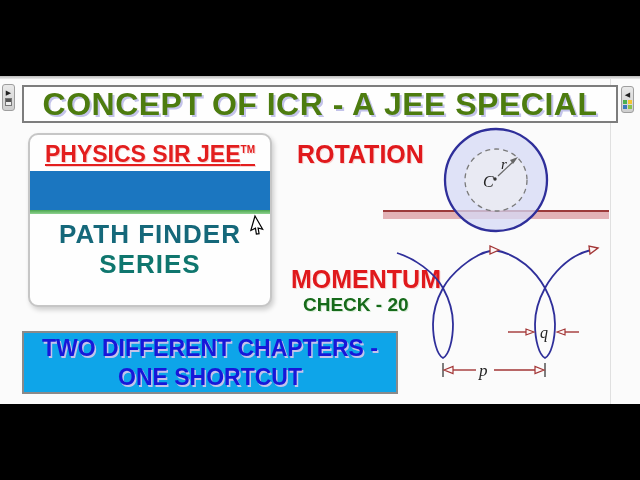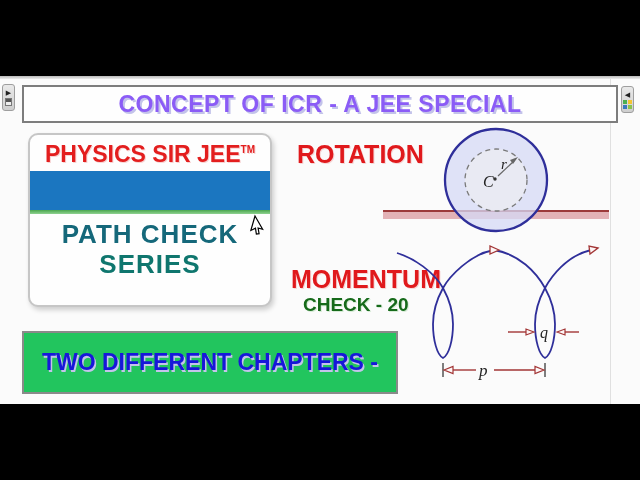--- a/index.html
+++ b/index.html
@@ -10,62 +10,62 @@
   #topbar{top:0;height:76px;}
   #botbar{top:404px;height:76px;}
   #topedge{top:76px;left:0;width:640px;height:3px;
            background:linear-gradient(#b9b9b9,#ececec);}
   #rightedge{top:79px;left:610px;width:1px;height:325px;background:#e0e0e0;}
 
   
   #titlebox{left:22px;top:85px;width:596px;height:38px;background:#fefefe;
             border:2px solid #7d7d7d;box-sizing:border-box;
             display:flex;align-items:center;justify-content:center;}
-  #titlebox span{font-weight:bold;font-size:23px;letter-spacing:.5px;color:#8b5cf6;
+  #titlebox span{font-weight:bold;font-size:32px;letter-spacing:.5px;color:#4d7c0f;
                  white-space:nowrap;text-shadow:2px 2px 0 #c3c3ea;}
 
   
   .edgebtn{width:13px;height:27px;background:linear-gradient(#e9e9e9,#cfcfcf);
            border:1px solid #9e9e9e;border-radius:3px;box-sizing:border-box;
            display:flex;flex-direction:column;align-items:center;justify-content:center;gap:2px;
            cursor:pointer;}
   #edgebtn-left{left:2px;top:84px;}
   #edgebtn-right{left:621px;top:86px;}
   .edgebtn .tri{font-size:7px;line-height:7px;color:#222;}
   .minidoc{width:7px;height:8px;border:1px solid #777;box-sizing:border-box;
            background:linear-gradient(#555 0 45%,#eee 45% 100%);}
   .minigrid{display:grid;grid-template-columns:4px 4px;grid-template-rows:4px 4px;gap:1px;}
   .minigrid i{display:block;}
 
   
   #brandcard{left:28px;top:133px;width:244px;height:174px;background:#fefefe;
              border:2px solid #c6c6c6;border-radius:10px;box-sizing:border-box;overflow:hidden;
              box-shadow:2px 3px 5px rgba(0,0,0,.18);}
   #brand-heading{margin-top:6px;text-align:center;font-weight:bold;font-size:23px;
-                 color:#e31e1e;text-shadow:1px 1px 0 rgba(235,130,130,.35);white-space:nowrap;}
+                 color:#e31e1e;text-shadow:1px 1px 0 rgba(235,130,130,.35);white-space:nowrap;text-decoration:underline;}
   #brand-heading sup{font-size:10px;vertical-align:super;}
   #brand-band{margin-top:3px;width:100%;height:39px;background:#1b76c0;}
   #brand-underline{width:100%;height:4px;background:linear-gradient(#4aa64e,#8fd290);}
   #brand-lines{text-align:center;font-weight:bold;font-size:26px;line-height:30px;
                letter-spacing:1px;margin-top:5px;}
   .teal{color:#15687a;}
   .navy{color:#0f766e;}
 
   
   .topic-title{font-weight:bold;font-size:25px;color:#e0191c;white-space:nowrap;
                text-shadow:1px 1px 0 rgba(235,130,130,.3);}
   .topic-sub{font-weight:bold;font-size:19px;color:#166a1a;white-space:nowrap;
              text-shadow:1px 1px 0 rgba(130,200,130,.3);}
   #rotation-title{left:297px;top:140px;}
   #rotation-sub{left:313px;top:167px;}
   #momentum-title{left:291px;top:265px;}
   #momentum-sub{left:303px;top:294px;}
 
   
-  #footerbox{left:22px;top:331px;width:376px;height:63px;background:#22c55e;
+  #footerbox{left:22px;top:331px;width:376px;height:63px;background:#0ea5e9;
              border:2px solid #8a8a8a;box-sizing:border-box;
              display:flex;flex-direction:column;align-items:center;justify-content:center;}
   #footerbox span{font-weight:bold;font-size:23px;line-height:29px;color:#1717d9;
                   white-space:nowrap;text-shadow:1.5px 1.5px 0 #c3c3ea;}
 
   #diagram-svg{left:0;top:0;width:640px;height:480px;pointer-events:none;}
   .mathlabel{font-family:"Liberation Serif",serif;font-style:italic;fill:#222;}
 </style>
 </head>
 <body>
@@ -94,31 +94,32 @@
     </span>
   </div>
 
   <div class="abs" id="brandcard">
     <div id="brand-heading">
       <span>PHYSICS SIR JEE</span><sup>TM</sup>
     </div>
     <div id="brand-band"></div>
     <div id="brand-underline"></div>
     <div id="brand-lines">
-      <div class="teal">PATH CHECK</div>
+      <div class="teal">PATH FINDER</div>
       <div class="navy">SERIES</div>
     </div>
   </div>
 
   <div class="abs topic-title" id="rotation-title">ROTATION</div>
   <div class="abs topic-title" id="momentum-title">MOMENTUM</div>
   <div class="abs topic-sub" id="momentum-sub">CHECK - 20</div>
 
   <div class="abs" id="footerbox">
     <span>TWO DIFFERENT CHAPTERS -</span>
+    <span>ONE SHORTCUT</span>
   </div>
 
   <svg class="abs" id="diagram-svg" viewBox="0 0 640 480" xmlns="http://www.w3.org/2000/svg">
 
     <g>
 
       <rect x="383" y="212" width="226" height="7" fill="#e3b2b6"></rect>
       <line x1="383" y1="211" x2="609" y2="211" stroke="#9c3a3a" stroke-width="2"></line>
 
       <circle cx="496" cy="180" r="51" fill="rgba(214,218,245,0.75)" stroke="#2f2f9a" stroke-width="2.3"></circle>

